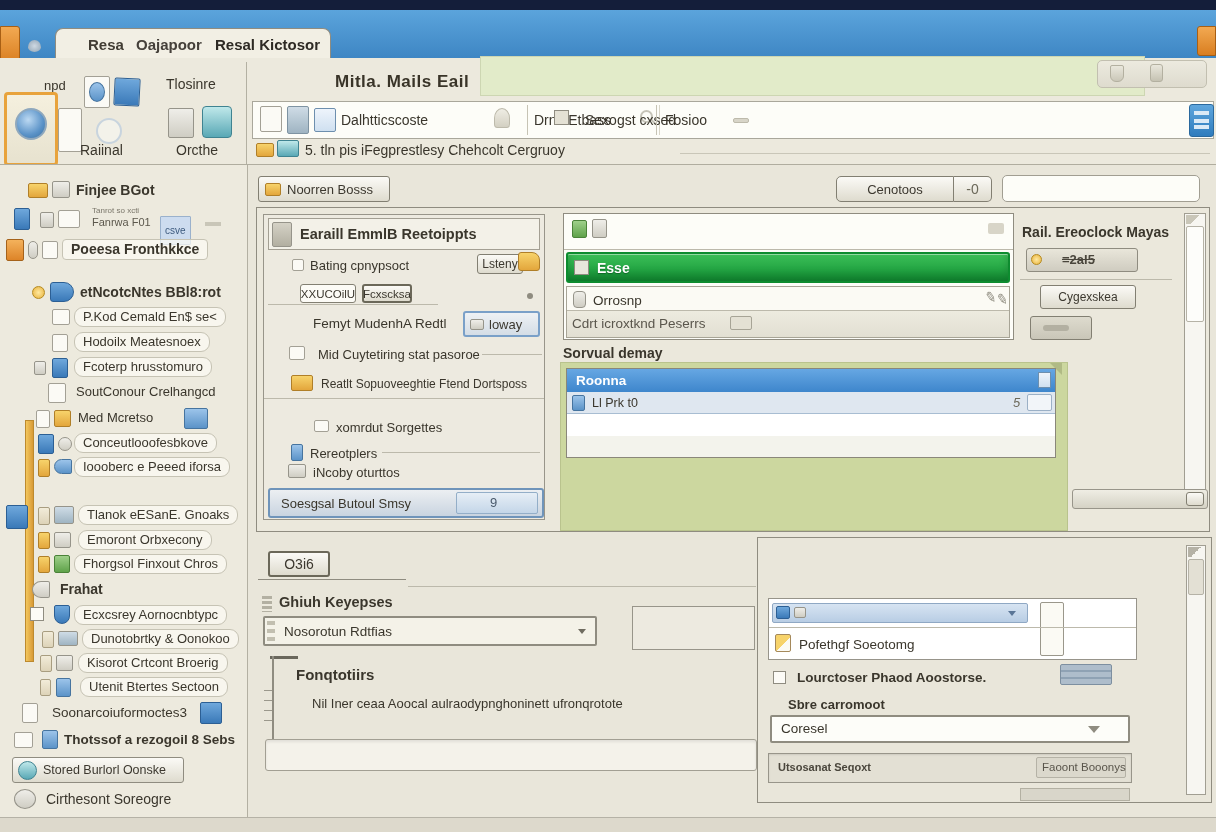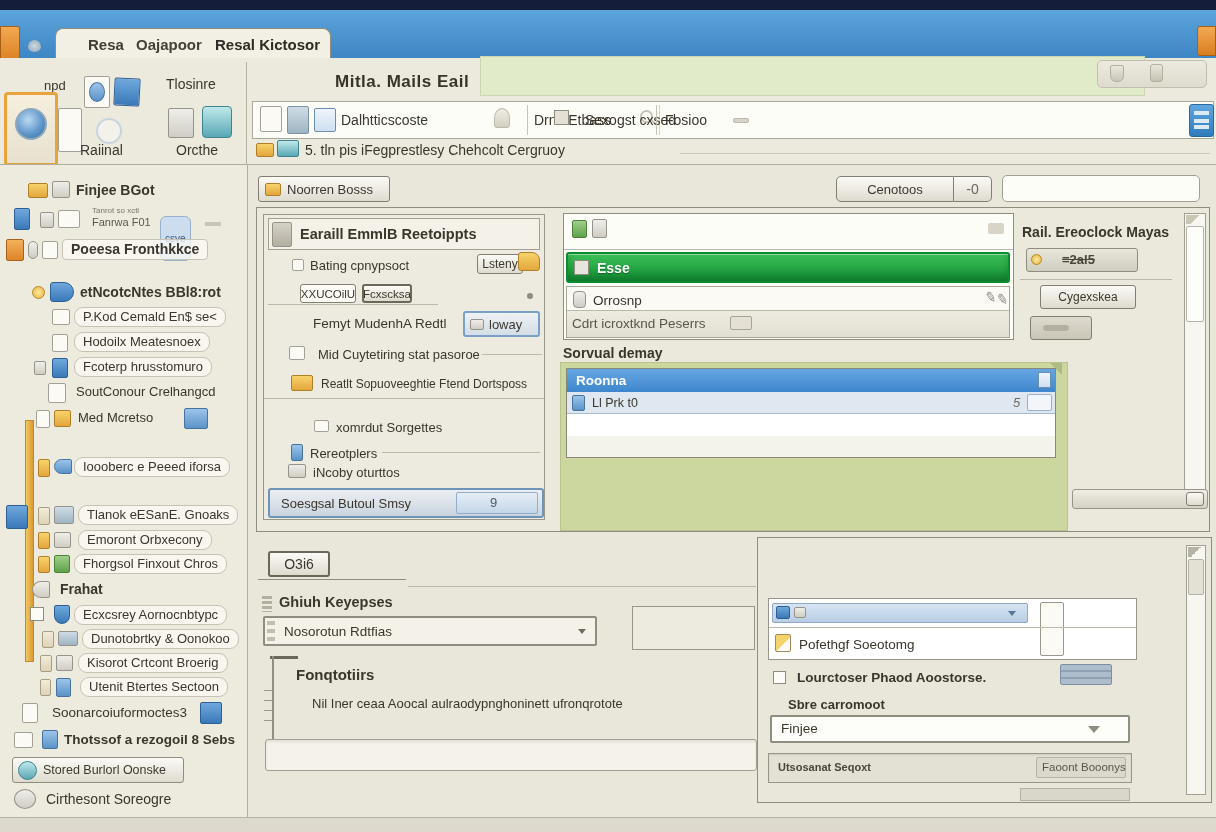--- a/index.html
+++ b/index.html
@@ -108,21 +108,21 @@
     <span class="ic grey" style="left:52px;top:1px;width:18px;height:17px;"></span>
     <span class="t bold" style="left:76px;top:2px;font-size:14px;">Finjee BGot</span>
   </div>
 
   <div class="row" style="left:0;top:206px;width:248px;height:28px;">
     <span class="ic navy" style="left:14px;top:2px;width:16px;height:22px;"></span>
     <span class="ic grey" style="left:40px;top:6px;width:14px;height:16px;"></span>
     <span class="ic white" style="left:58px;top:4px;width:22px;height:18px;"></span>
     <span class="t" style="left:92px;top:0;font-size:8px;color:#7a766a;">Tanrot so xcti</span>
     <span class="t" style="left:92px;top:10px;font-size:11px;color:#5c584d;">Fanrwa F01</span>
-    <span class="t" style="left:160px;top:10px;font-size:10px;background:#cddcef;border:1px solid #9ab1cc;border-radius:6px;padding:16px 4px;color:#3d5a7e;">csve</span>
+    <span class="t" style="left:160px;top:10px;font-size:10px;background:#cddcef;border:1px solid #9ab1cc;border-radius:1px;padding:8px 4px;color:#3d5a7e;">csve</span>
     <span style="left:205px;top:16px;width:16px;height:4px;background:#c9c6b8;"></span>
   </div>
 
   <div class="row" style="left:0;top:238px;width:248px;height:26px;">
     <span class="ic orange" style="left:6px;top:1px;width:18px;height:22px;"></span>
     <span class="ic grey" style="left:28px;top:3px;width:10px;height:18px;border-radius:5px;"></span>
     <span class="ic white" style="left:42px;top:3px;width:16px;height:18px;"></span>
     <span class="t bold bub" style="left:62px;top:1px;font-size:14px;border-radius:4px;">Poeesa Fronthkkce</span>
   </div>
 
@@ -147,20 +147,25 @@
   </div>
   <div class="row" style="left:0;top:382px;width:248px;height:23px;">
     <span class="ic white" style="left:48px;top:1px;width:18px;height:20px;"></span>
     <span class="t" style="left:76px;top:2px;">SoutConour Crelhangcd</span>
   </div>
   <div class="row" style="left:0;top:408px;width:248px;height:23px;">
     <span class="ic white" style="left:36px;top:2px;width:14px;height:18px;"></span>
     <span class="ic folder" style="left:54px;top:2px;width:17px;height:17px;"></span>
     <span class="t" style="left:78px;top:2px;">Med Mcretso</span>
     <span class="ic blue" style="left:184px;top:0;width:24px;height:21px;"></span>
+  </div>
+  <div class="row" style="left:0;top:433px;width:248px;height:23px;">
+    <span class="ic navy" style="left:38px;top:1px;width:16px;height:20px;"></span>
+    <span class="ic grey" style="left:58px;top:4px;width:14px;height:14px;border-radius:50%;"></span>
+    <span class="t bub" style="left:74px;top:0;">Conceutlooofesbkove</span>
   </div>
   <div class="row" style="left:0;top:457px;width:248px;height:23px;">
     <span class="ic folder" style="left:38px;top:2px;width:12px;height:18px;"></span>
     <span class="ic blue" style="left:54px;top:2px;width:18px;height:15px;border-radius:8px 2px 2px 8px;"></span>
     <span class="t bub" style="left:74px;top:0;">Ioooberc e Peeed iforsa</span>
   </div>
   <div class="row" style="left:0;top:505px;width:248px;height:23px;">
     <span class="ic beige" style="left:38px;top:2px;width:12px;height:18px;"></span>
     <span class="ic grey" style="left:54px;top:1px;width:20px;height:18px;background:linear-gradient(#cfdce6,#9fb4c2);"></span>
     <span class="t bub" style="left:78px;top:0;">Tlanok eESanE. Gnoaks</span>
@@ -380,21 +385,21 @@
   <div class="abs" style="left:775px;top:634px;width:16px;height:18px;background:linear-gradient(135deg,#f7d36b 55%,#fbfaf4 55%);border:1px solid #a5895b;border-radius:2px;"></div>
   <span class="t" style="left:799px;top:637px;font-size:13.5px;">Pofethgf Soeotomg</span>
 
   <div class="cb" style="left:773px;top:671px;width:13px;height:13px;"></div>
   <span class="t" style="left:797px;top:670px;font-size:13.5px;font-weight:bold;">Lourctoser Phaod Aoostorse.</span>
   <div class="abs stripes" style="left:1060px;top:664px;width:52px;height:21px;"></div>
 
   <span class="t" style="left:788px;top:697px;font-size:13px;font-weight:bold;">Sbre carromoot</span>
 
   <div class="abs" style="left:770px;top:715px;width:360px;height:28px;background:#fdfdf9;border:2px solid #8f8c80;border-radius:2px;"></div>
-  <span class="t" style="left:781px;top:721px;font-size:13.5px;">Finjee</span>
+  <span class="t" style="left:781px;top:721px;font-size:13.5px;">Coresel</span>
   <div class="tri" style="left:1088px;top:726px;border-left-width:6px;border-right-width:6px;border-top-width:7px;border-top-color:#8f8c80;"></div>
 
   <div class="abs" style="left:768px;top:753px;width:364px;height:30px;background:#e3e0d4;border:1px solid #98958a;box-shadow:inset 0 1px 2px rgba(0,0,0,.1);"></div>
   <span class="t" style="left:778px;top:761px;font-size:11px;font-weight:bold;color:#4a463c;">Utsosanat Seqoxt</span>
   <div class="abs" style="left:1036px;top:757px;width:90px;height:21px;background:#dbd8cc;border:1px solid #b5b2a6;border-radius:2px;"></div>
   <span class="t" style="left:1042px;top:761px;font-size:11.5px;color:#5a564c;">Faoont Booonys</span>
 
   <div class="abs" style="left:1020px;top:788px;width:110px;height:13px;background:#d9d6ca;border:1px solid #b3b0a2;"></div>
 
   <div class="hline" style="left:0;top:817px;width:1216px;background:#b5b2a6;"></div>

